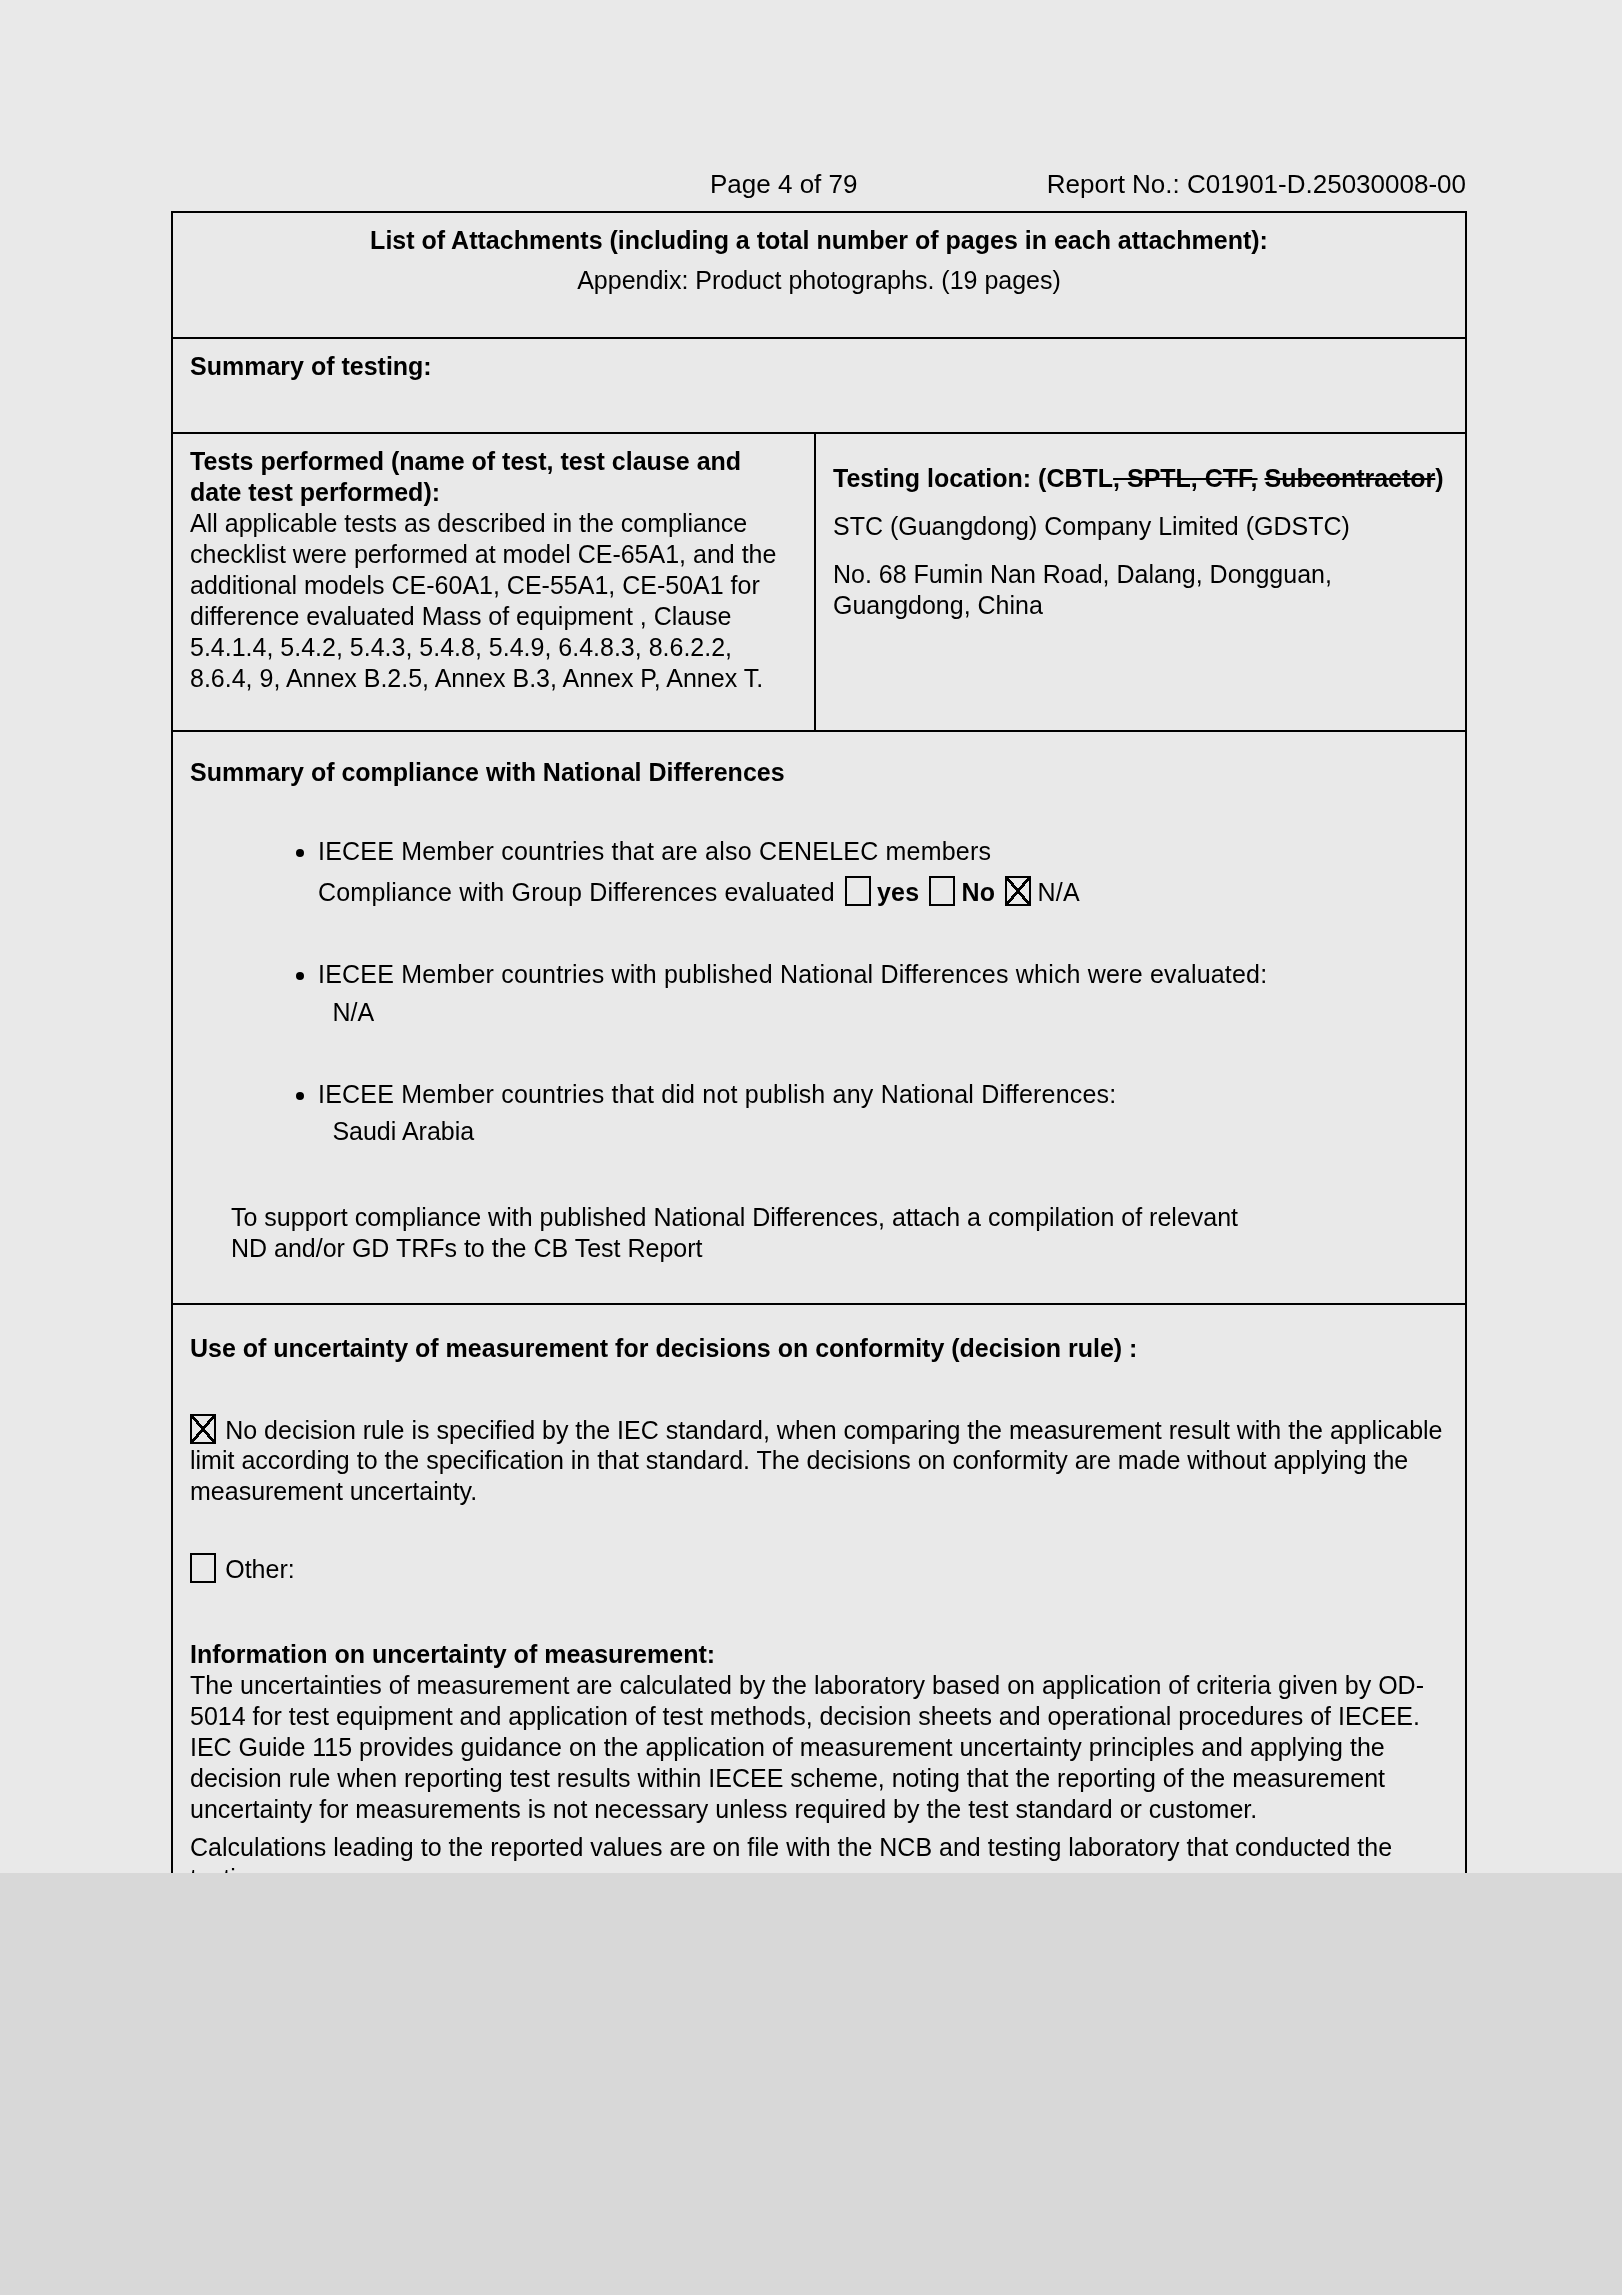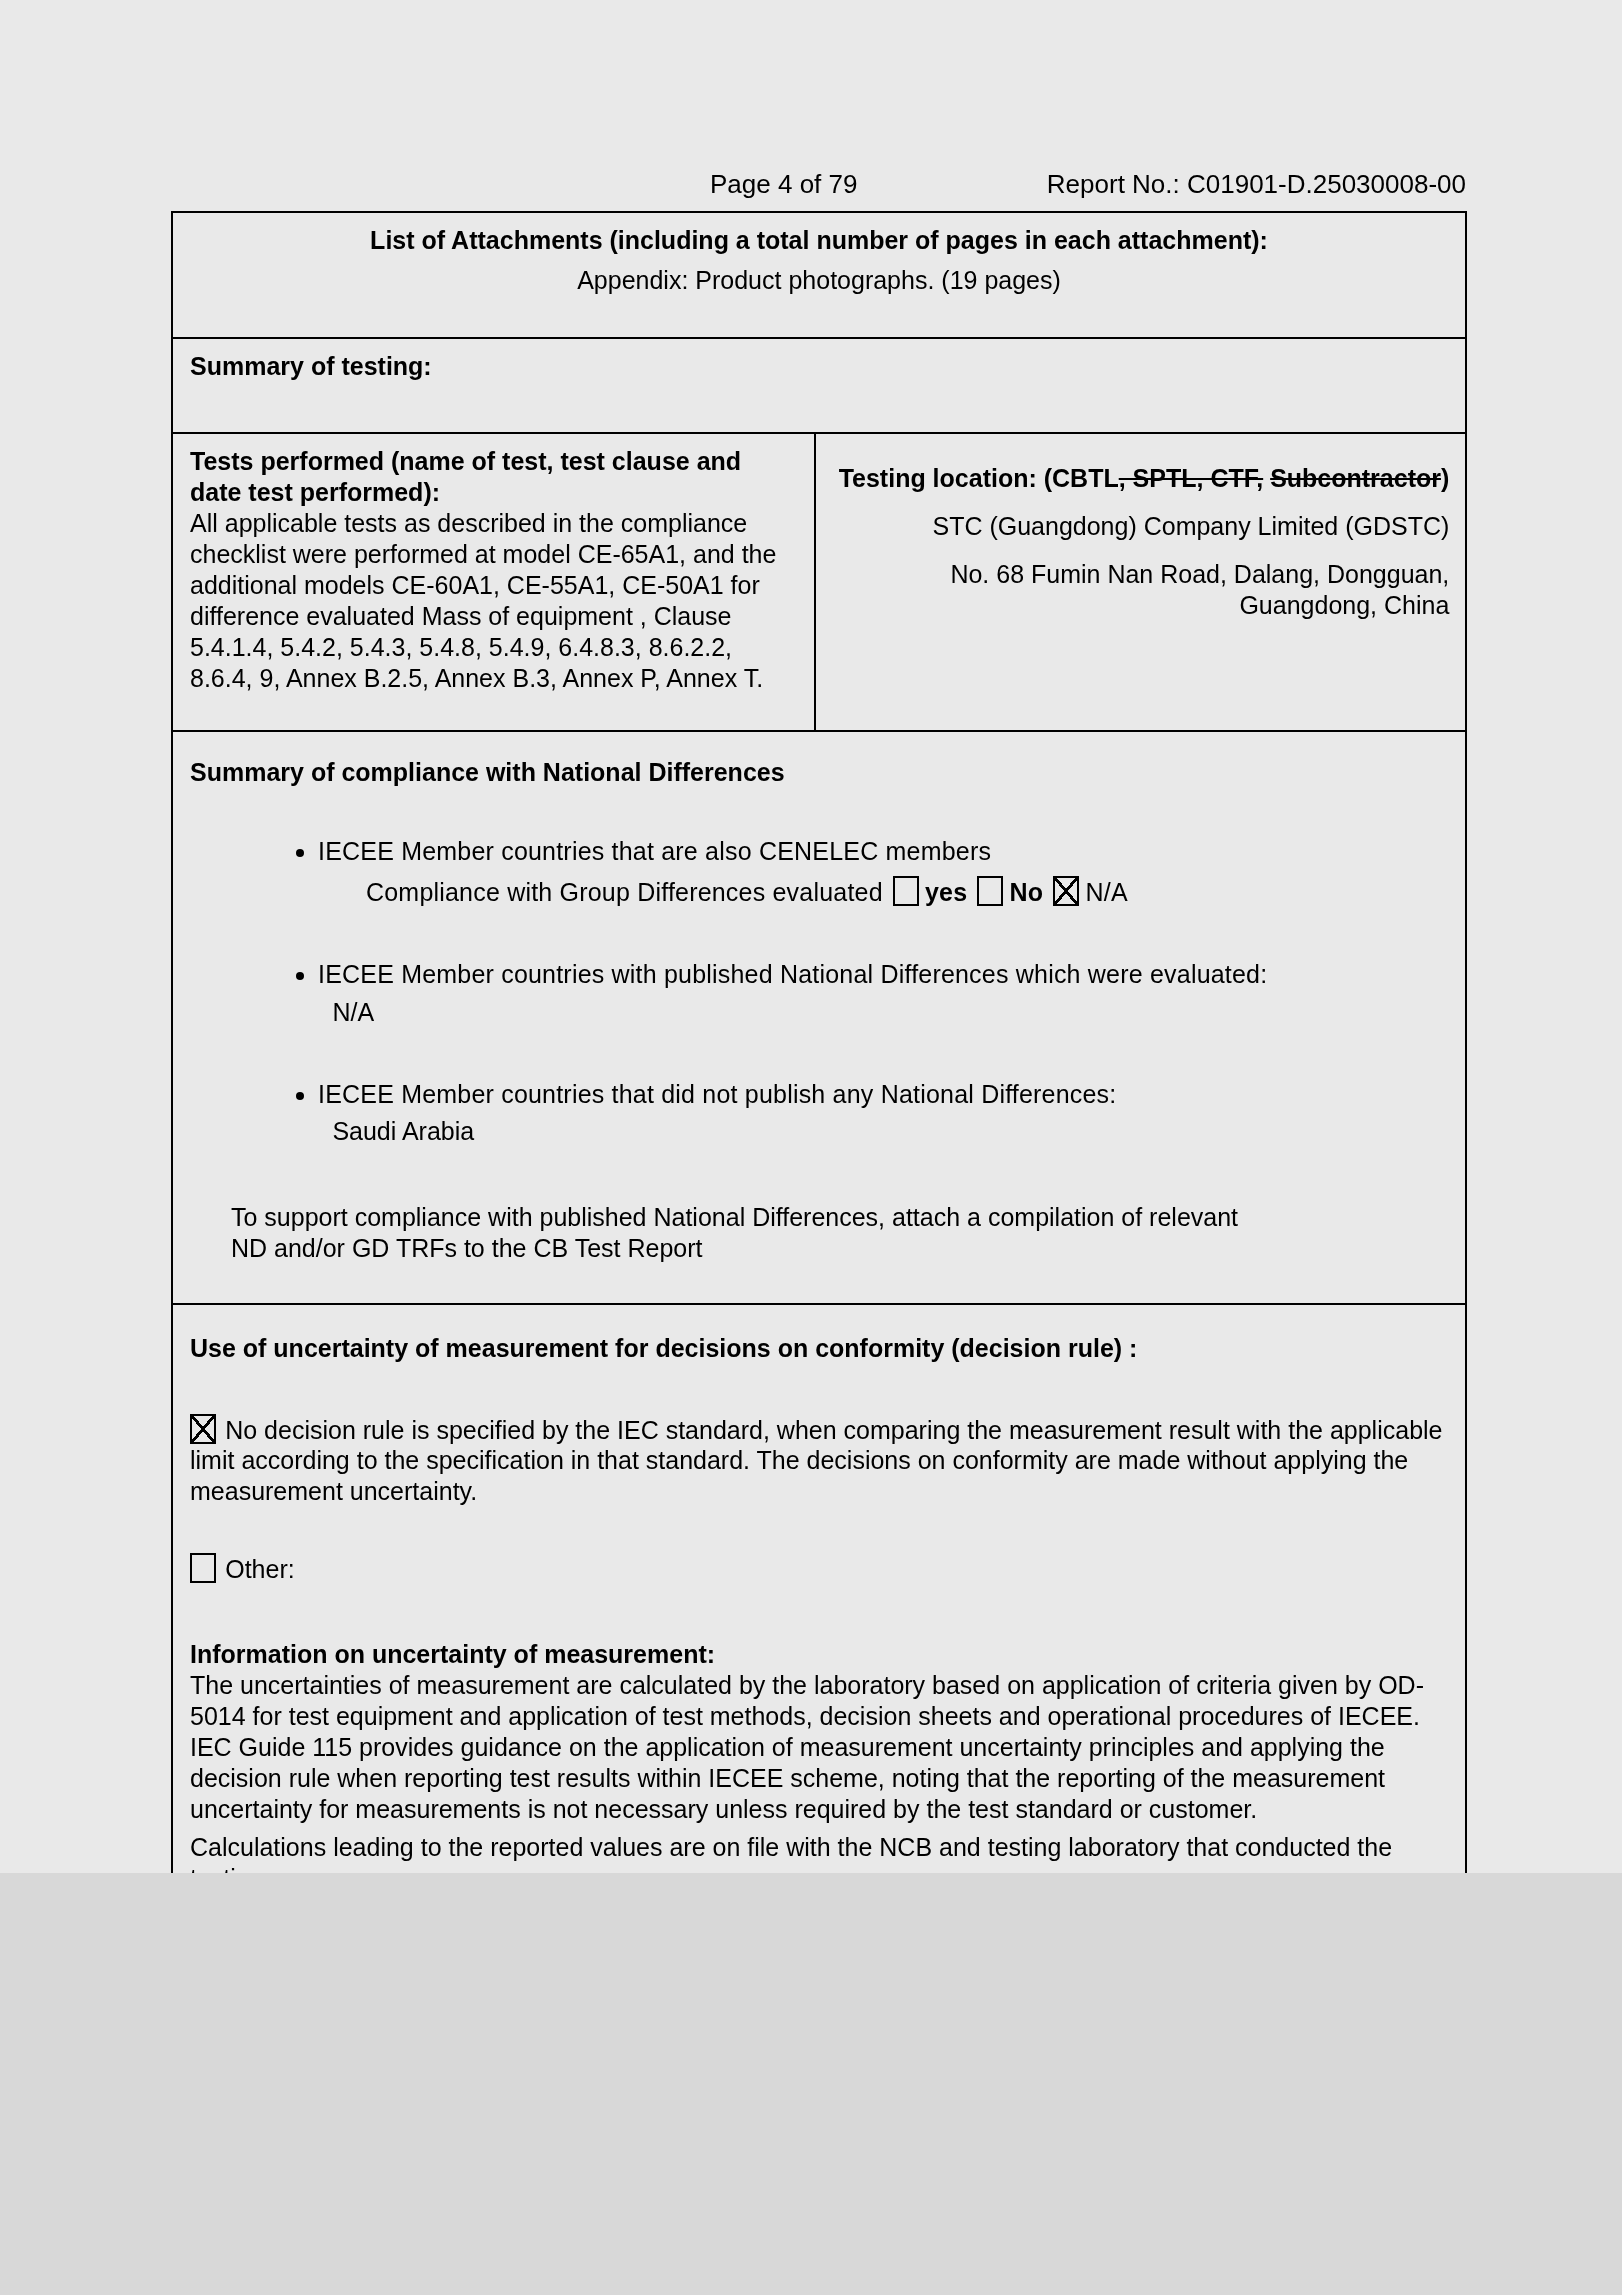--- a/index.html
+++ b/index.html
@@ -23,27 +23,27 @@
   .sect{box-sizing:border-box;padding:11.8px 17px 13px 17px;}
   .sect + .sect{border-top:2.6px solid #000;}
   .s1{min-height:124px;text-align:center;}
   .s2{min-height:95px;}
   .s3{min-height:298px;padding:0;display:flex;}
   .s4{min-height:573px;padding-top:25px;}
   .s5{min-height:656px;padding-top:27.5px;}
   .bold{font-weight:bold;}
   .strike{text-decoration:line-through;text-decoration-thickness:2px;}
   .cell-l{width:643px;box-sizing:border-box;border-right:2.6px solid #000;padding:11.8px 15.7px 13px 17px;}
-  .cell-r{flex:1;box-sizing:border-box;padding:11.8px 15.7px 13px 17px;text-align:right;}
+  .cell-r{flex:1;box-sizing:border-box;padding:11.8px 15.7px 13px 17px;}
   .cell-r p{margin:17px 0 0 0;}
   .mt14{margin-top:9.2px;}
   .nd-list{list-style:disc;margin:48px 0 0 0;padding-left:128px;}
   .nd-list li{margin-bottom:51px;}
   .nd-sub{margin:6.5px 0 0 14.4px;}
-  .nd-compliance{margin-top:9.2px;letter-spacing:0.2px;margin-left:48px;}
+  .nd-compliance{margin-top:9.2px;letter-spacing:0.2px;}
   .nd-line{letter-spacing:0.2px;}
   .nd-note{margin:55px 0 0 41px;max-width:1021px;}
   .cb{
     display:inline-block;width:22px;height:26px;
     border:2.6px solid #000;box-sizing:content-box;
     vertical-align:-5.2px;
     margin:0 6.5px 0 2.6px;
     background:#e9e9e9;
   }
   .cb[data-checked="true"]{

